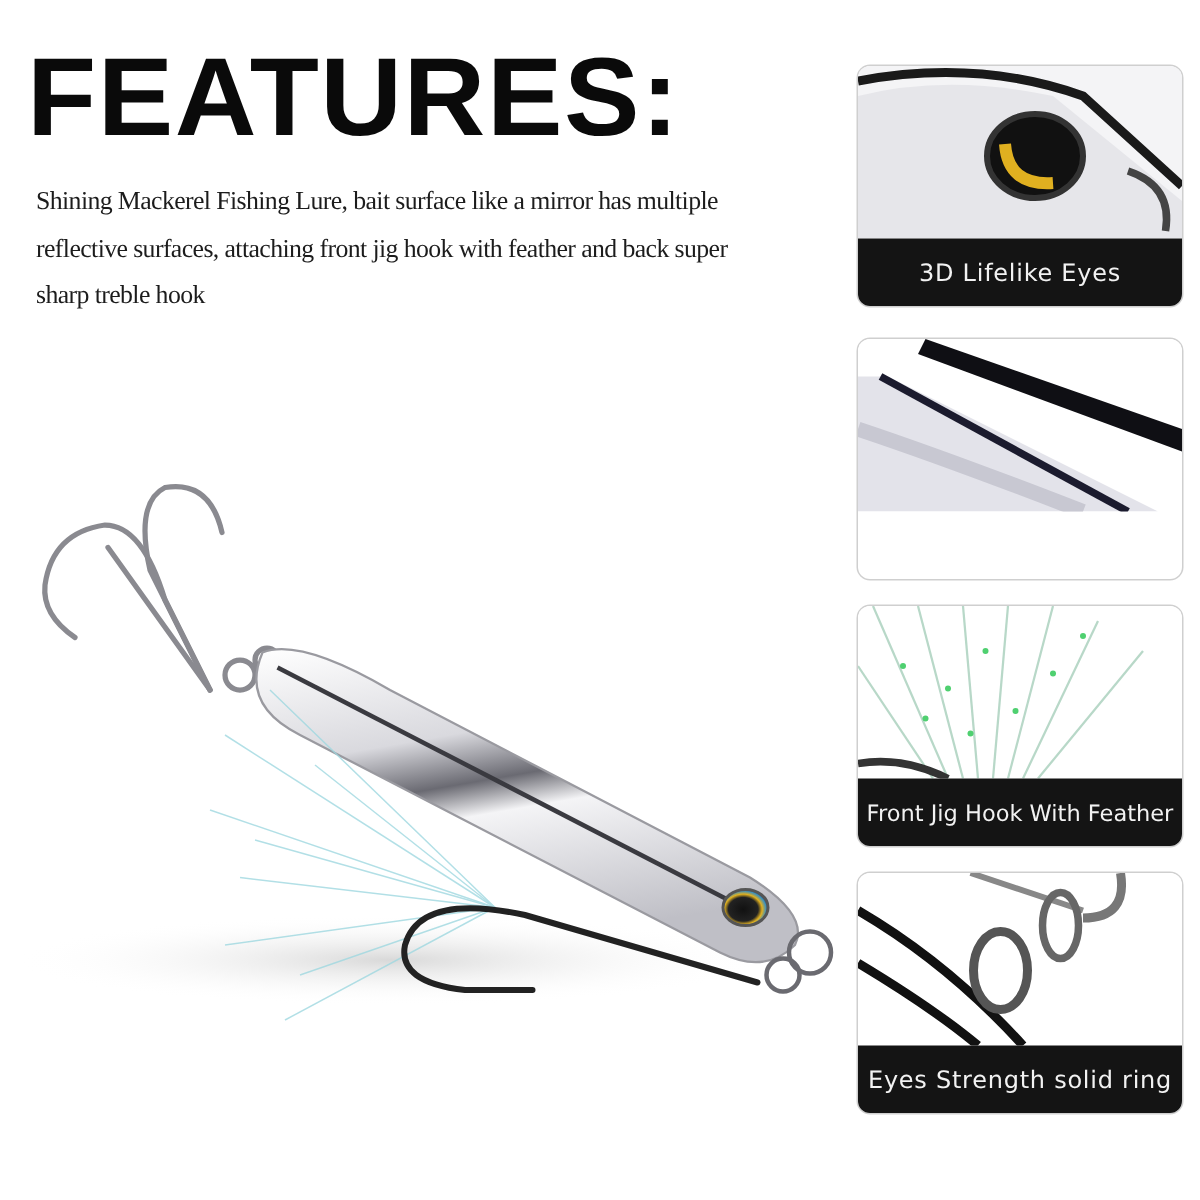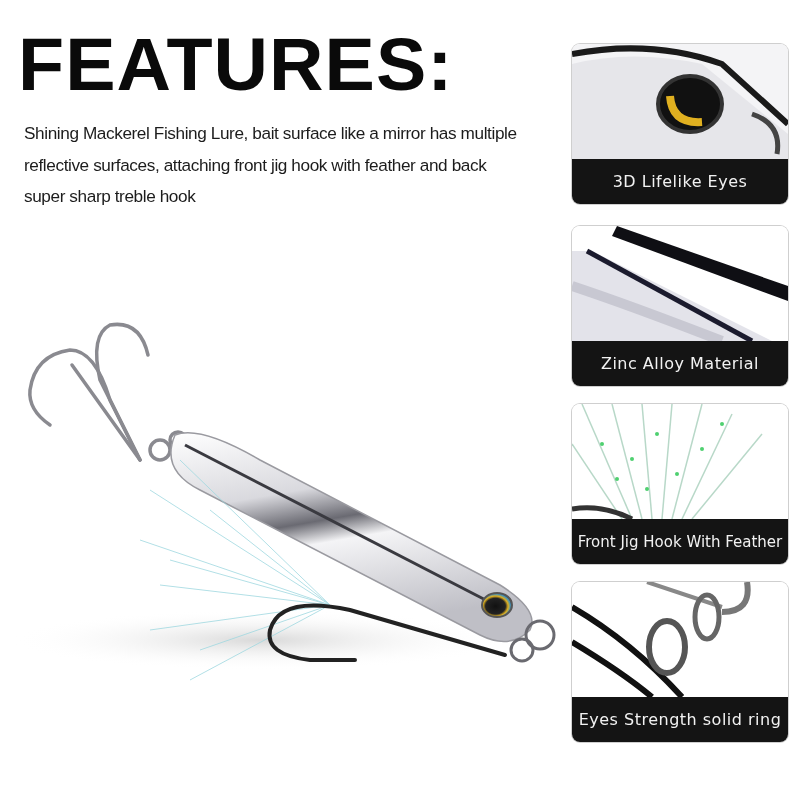--- a/index.html
+++ b/index.html
@@ -1,18 +1,18 @@
 <!DOCTYPE html>
 <html><head>
 <meta charset="utf-8">
 <style>
   html, body { margin:0; padding:0; }
   body { width:800px; height:800px; background:#ffffff; position:relative; overflow:hidden; font-family:"DejaVu Sans", sans-serif; }
   .title { position:absolute; left:18px; top:28px; font-family:"Liberation Sans", sans-serif; font-weight:700; font-size:74px; letter-spacing:1px; color:#0a0a0a; line-height:1; transform:scaleX(1.02); transform-origin:left; }
-  .desc { position:absolute; left:24px; top:118px; width:500px; font-family:Liberation Sans, sans-serif; font-size:17.2px; line-height:31.5px; color:#1c1c1c; letter-spacing:-0.4px; }
+  .desc { position:absolute; left:24px; top:118px; width:500px; font-family:Liberation Serif, serif; font-size:17.2px; line-height:31.5px; color:#1c1c1c; letter-spacing:-0.4px; }
   .desc p { margin:0; }
   .card { position:absolute; left:572px; width:216px; height:160px; border-radius:8px; overflow:hidden; background:#fff; box-shadow:0 0 0 1px #cfcfcf; }
   .card .img { position:absolute; left:0; top:0; width:100%; height:115px; }
   .card .label { position:absolute; left:0; bottom:0; width:100%; height:45px; background:#141414; color:#f2f2f2; font-family:"DejaVu Sans", sans-serif; font-size:16px; display:flex; align-items:center; justify-content:center; letter-spacing:0.5px; white-space:nowrap;text-align:center; }
   .card .label.small { font-size:15px; letter-spacing:0; }
   .lure { position:absolute; left:0; top:310px; width:570px; height:400px; }
 </style>
 </head>
 <body>
 
@@ -93,21 +93,20 @@
 </div>
 
 <div class="card" style="top:226px">
   <svg class="img" viewBox="0 0 216 115" preserveAspectRatio="none">
     <rect width="216" height="115" fill="#ffffff"></rect>
     <path d="M45 0 L216 60 L216 75 L40 10 Z" fill="#0f0f14"></path>
     <path d="M0 25 L20 25 L200 115 L0 115 Z" fill="#e3e3ea"></path>
     <path d="M15 25 L180 115" stroke="#1b1b2e" stroke-width="5"></path>
     <path d="M0 60 Q60 80 150 115" stroke="#c8c8d2" stroke-width="10" fill="none"></path>
   </svg>
-  <div class="label">Zinc Alloy Material</div>
 </div>
 
 <div class="card" style="top:404px">
   <svg class="img" viewBox="0 0 216 115" preserveAspectRatio="none">
     <rect width="216" height="115" fill="#ffffff"></rect>
     <g stroke="#b8d8c8" stroke-width="1.5">
       <line x1="60" y1="115" x2="10" y2="0"></line>
         <line x1="70" y1="115" x2="40" y2="0"></line>
       <line x1="80" y1="115" x2="70" y2="0"></line>
         <line x1="90" y1="115" x2="100" y2="0"></line>

